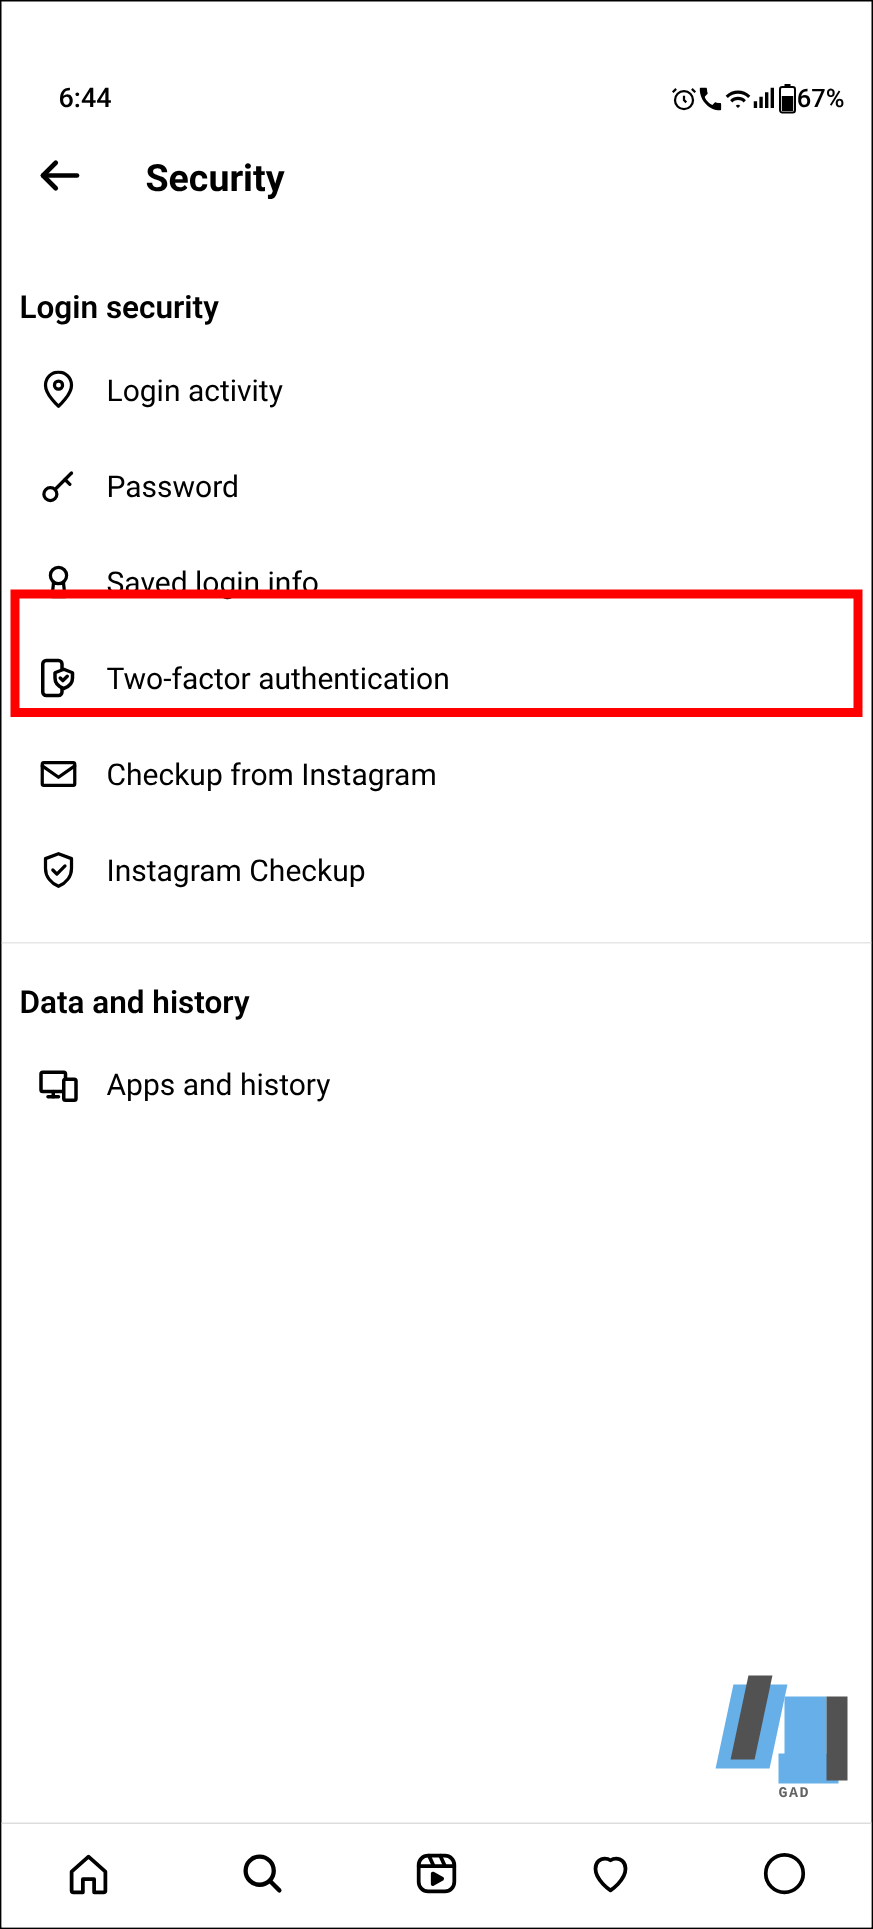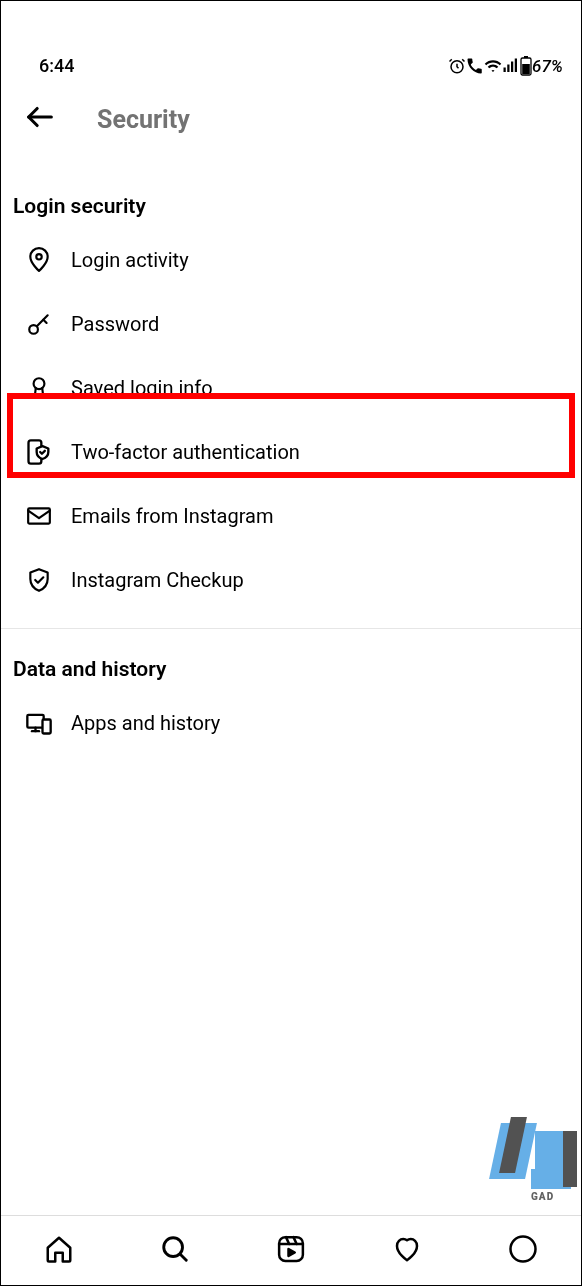--- a/index.html
+++ b/index.html
@@ -20,33 +20,32 @@
       font-size: 18px;
       font-weight: 500;
       color: #000;
       margin-top: 44px;
     }
     .status-right {
       display: flex;
       align-items: center;
       gap: 0;
       font-size: 16px;
-      font-style: italic;
     }
     .status-right svg { display: block; }
     .header {
       display: flex;
       align-items: center;
       padding: 18px 22px 8px 22px;
       gap: 40px;
     }
     .header-title {
       font-size: 25px;
       font-weight: 700;
-      color: #737373;
+      color: #000000;
     }
     .content {
       padding: 0 0 0 0;
     }
     .section-header {
       font-size: 21px;
       font-weight: 600;
       color: #000;
       padding: 48px 24px 10px 12px;
     }
@@ -101,26 +100,27 @@
     }
     .nav-item {
       width: 36px;
       height: 36px;
       display: flex;
       align-items: center;
       justify-content: center;
     }
     .watermark {
       position: absolute;
-      right: 0;
+      right: 12px;
       bottom: 72px;
       width: 100px;
       height: 96px;
       opacity: 0.92;
       pointer-events: none;
+      font-family: Liberation Mono, monospace;
     }
     .wm-block1 { position:absolute; left:14px; top:6px; width:36px; height:56px; background:#5aa9e6; transform: skewX(-12deg);}
     .wm-block2 { position:absolute; left:24px; top:0px; width:16px; height:56px; background:#444; transform: skewX(-12deg);}
     .wm-block3 { position:absolute; left:54px; top:14px; width:28px; height:56px; background:#5aa9e6; }
     .wm-block4 { position:absolute; left:50px; top:52px; width:40px; height:20px; background:#5aa9e6; }
     .wm-block5 { position:absolute; left:82px; top:14px; width:14px; height:56px; background:#444; }
     .wm-text { position:absolute; left:50px; top:74px; font-size:10px; font-weight:900; color:#555; letter-spacing:1px;}
     .battery-text { font-size: 17px; font-weight: 500;}
   </style>
 </head>
@@ -222,21 +222,21 @@
     <span class="label">Two-factor authentication</span>
   </div>
 
   <div class="row">
     <span class="icon-slot">
       <svg width="26" height="26" viewBox="0 0 24 24" fill="none" stroke="#000" stroke-width="2" stroke-linecap="round" stroke-linejoin="round">
           <rect x="2" y="5" width="20" height="14" rx="1"></rect>
           <path d="M2 7l10 7 10-7"></path>
         </svg>
     </span>
-    <span class="label">Emails from Instagram</span>
+    <span class="label">Checkup from Instagram</span>
   </div>
 
   <div class="row">
     <span class="icon-slot">
       <svg width="26" height="26" viewBox="0 0 24 24" fill="none" stroke="#000" stroke-width="2" stroke-linecap="round" stroke-linejoin="round">
           <path d="M12 2l8 3v6c0 5-3.5 9-8 11-4.5-2-8-6-8-11V5l8-3z"></path>
           <path d="M8.5 12l2.5 2.5L16 9.5"></path>
         </svg>
     </span>
     <span class="label">Instagram Checkup</span>

